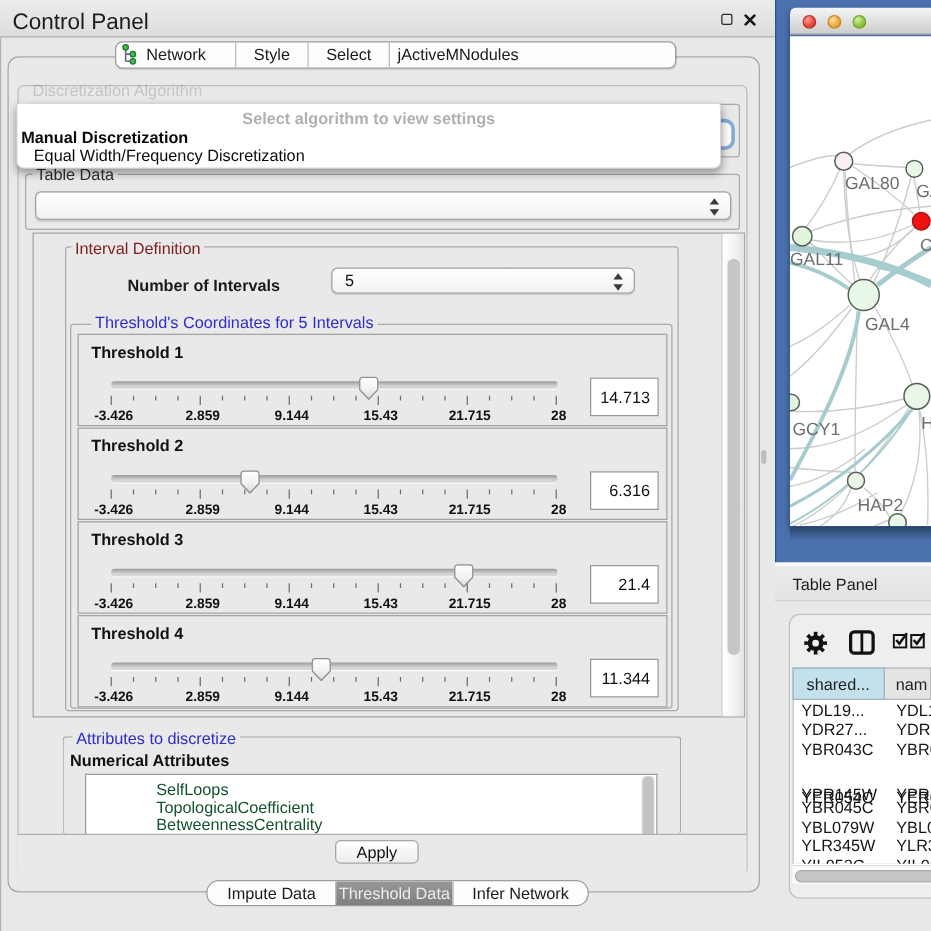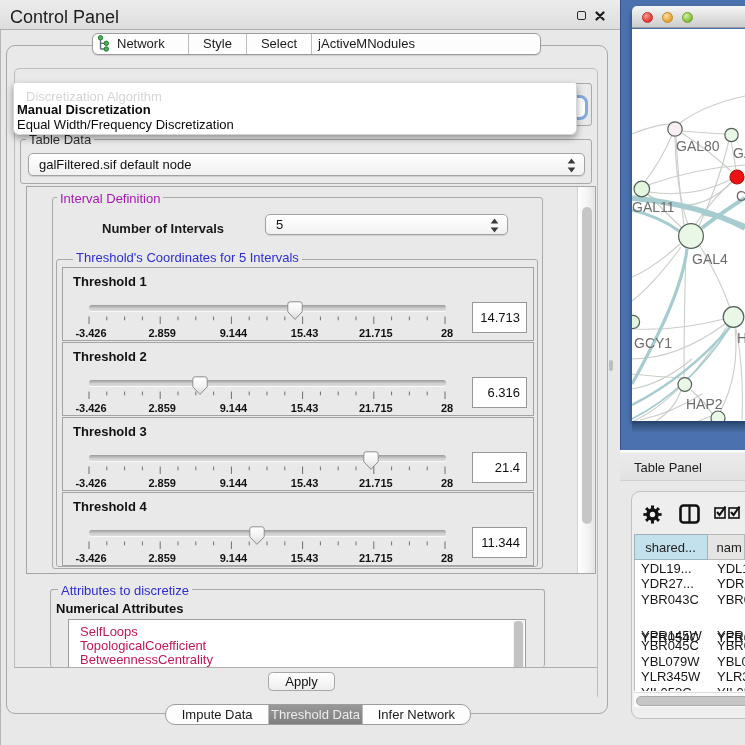--- a/index.html
+++ b/index.html
@@ -41,53 +41,53 @@
 .combo { position:absolute; background:linear-gradient(#ffffff,#f1f1f1); border:1px solid #a2a2a2; border-radius:5px;
   font-size:13px; color:#111; box-shadow:0 1px 1px rgba(0,0,0,0.12); }
 .combo .ct { position:absolute; left:10px; top:3px; }
 .arrows { position:absolute; }
 
 
 #popup { position:absolute; left:13px; top:83px; width:564px; height:52px; background:#ffffff;
   border:1px solid #d6d6d6; border-top:none; border-radius:2px 2px 6px 6px; box-shadow:0 3px 7px rgba(0,0,0,0.38); z-index:20; }
 #popup .prompt { position:absolute; left:0; top:4px; width:100%; text-align:center; font-size:13px; font-weight:bold; color:#b0b0b0; }
 #popup .i1 { position:absolute; left:3px; top:19px; font-size:13px; font-weight:bold; color:#0a0a0a; }
-#popup .i2 { position:absolute; left:3px; top:34px; font-size:13px; color:#0a0a0a; }
-#ghostlabel { position:absolute; left:26px; top:89px; font-size:13px; color:rgba(100,100,100,0.28); z-index:21; }
+#popup .i2 { position:absolute; left:13px; top:34px; font-size:13px; color:#0a0a0a; }
+#ghostlabel { position:absolute; left:26px; top:65px; font-size:13px; color:rgba(100,100,100,0.28); z-index:21; }
 #focusring { position:absolute; left:300px; top:95px; width:288px; height:25px; border:3px solid #85abd9; border-radius:8px;
   background:#fff; z-index:10; }
 
 
 #spane { position:absolute; left:26px; top:186px; width:570px; height:388px; border:1px solid #a5a5a5; background:#e9e9e9; }
 #vsb { position:absolute; left:577px; top:187px; width:18px; height:386px; background:linear-gradient(90deg,#ffffff,#f2f2f2 60%,#e4e4e4); border-left:1px solid #d2d2d2; }
 #vsb .thumb { position:absolute; left:3.5px; top:20px; width:10px; height:317px; background:#c6c6c6; border-radius:5px; }
 
 
 #igroup { left:52px; top:197px; width:490.5px; height:372px; }
-#ilabel { left:57px; top:191px; color:#a21caf; }
+#ilabel { left:57px; top:191px; color:#7f1d1d; }
 #noi { position:absolute; left:102px; top:221px; font-size:13px; font-weight:bold; color:#1a1a1a; }
 #tcgroup { left:56px; top:259px; width:481.5px; height:308px; }
 #tclabel { left:73px; top:250px; color:#2d2dcc; }
 
 
 .tpanel { position:absolute; left:62px; width:471.5px; height:74px; border:1px solid #a2a2a2; background:#e9e9e9; }
 .tname { position:absolute; left:10px; top:6px; font-size:13px; font-weight:bold; color:#111; }
 .track { position:absolute; left:26px; top:37px; width:357px; height:5.5px; border-radius:2.5px;
   background:linear-gradient(#9a9a9a,#d0d0d0 60%,#dcdcdc); box-shadow:0 1px 0 rgba(255,255,255,0.7); }
 .tlrow { position:absolute; left:0; top:58.5px; width:100%; }
 .tl { position:absolute; width:70px; text-align:center; font-size:11px; font-weight:bold; color:#111; }
 .vbox { position:absolute; left:409px; top:34px; width:55px; height:31px; background:#fff; border:1px solid #989898;
   font-size:13px; color:#111; text-align:right; padding:7px 6px 0 0; }
 
 
 #agroup { left:50px; top:589px; width:495px; height:78px; border-bottom:none; }
 #albl { left:58px; top:583px; color:#2d2dcc; }
 #numattr { position:absolute; left:56px; top:601px; font-size:13px; font-weight:bold; color:#111; }
 #alist { position:absolute; left:68px; top:619px; width:458px; height:48.5px; background:#fff; border:1px solid #9d9d9d; border-bottom:none; overflow:hidden; padding-top:5px; }
-#alist .it { font-size:13px; color:#be185d; padding-left:11px; height:13.9px; line-height:13.9px; }
+#alist .it { font-size:13px; color:#14532d; padding-left:11px; height:13.9px; line-height:13.9px;margin-left:45px; }
 #alist .sb { position:absolute; right:1px; top:1px; width:11px; height:60px; background:#f0f0f0; }
 #alist .sbt { position:absolute; right:2px; top:1px; width:9px; height:60px; background:#c3c3c3; border-radius:4px; }
 #hrule { position:absolute; left:14px; top:667px; width:583px; height:1px; background:#aeaeae; z-index:3; }
 #applyrow { position:absolute; left:14px; top:668px; width:583px; height:32px; background:#e9e9e9; z-index:3; }
 #apply { position:absolute; left:254px; top:3.5px; width:67px; height:19px; background:linear-gradient(#ffffff,#ededed);
   border:1px solid #a6a6a6; border-radius:4.5px; font-size:13px; color:#111; text-align:center; line-height:17px; }
 
 
 #nub { position:absolute; left:609px; top:360px; width:4px; height:11px; background:#bdbdbd; border-radius:2px; }
 
@@ -151,21 +151,20 @@
  <div class="seg" style="width:65px">Select</div>
  <div class="seg" style="width:109px">jActiveMNodules</div>
 </div>
 
 <div class="group" style="left:20px;top:83px;width:572px;height:43px"></div>
 <div id="focusring"></div>
 
 <div class="group" style="left:20px;top:139px;width:572px;height:45px"></div>
 <div class="glabel" style="left:26px;top:132px">Table Data</div>
 <div class="combo" style="left:28px;top:153px;width:557px;height:23px">
-    <span class="ct">galFiltered.sif default node</span>
  <svg class="arrows" style="right:8px;top:4px" width="9" height="15">
       <path d="M4.5,0.5 L8.3,5.6 L0.7,5.6 Z" fill="#3a3a3a"></path>
       <path d="M4.5,14.5 L8.3,9.4 L0.7,9.4 Z" fill="#3a3a3a"></path>
     </svg>
 </div>
 
 <div id="spane"></div>
 <div id="vsb">
     <div class="thumb"></div>
   </div>
@@ -498,16 +497,17 @@
     <span class="tc2">YIL05</span>
   </div>
 <div id="tclip"></div>
 <div id="thead1">shared...</div>
 <div id="thead2">nam</div>
 <div id="hsb">
     <div class="thumb"></div>
   </div>
 
 <div id="popup">
+ <div class="prompt">Select algorithm to view settings</div>
  <div class="i1">Manual Discretization</div>
  <div class="i2">Equal Width/Frequency Discretization</div>
 </div>
 <div id="ghostlabel">Discretization Algorithm</div>
 
 </body></html>

